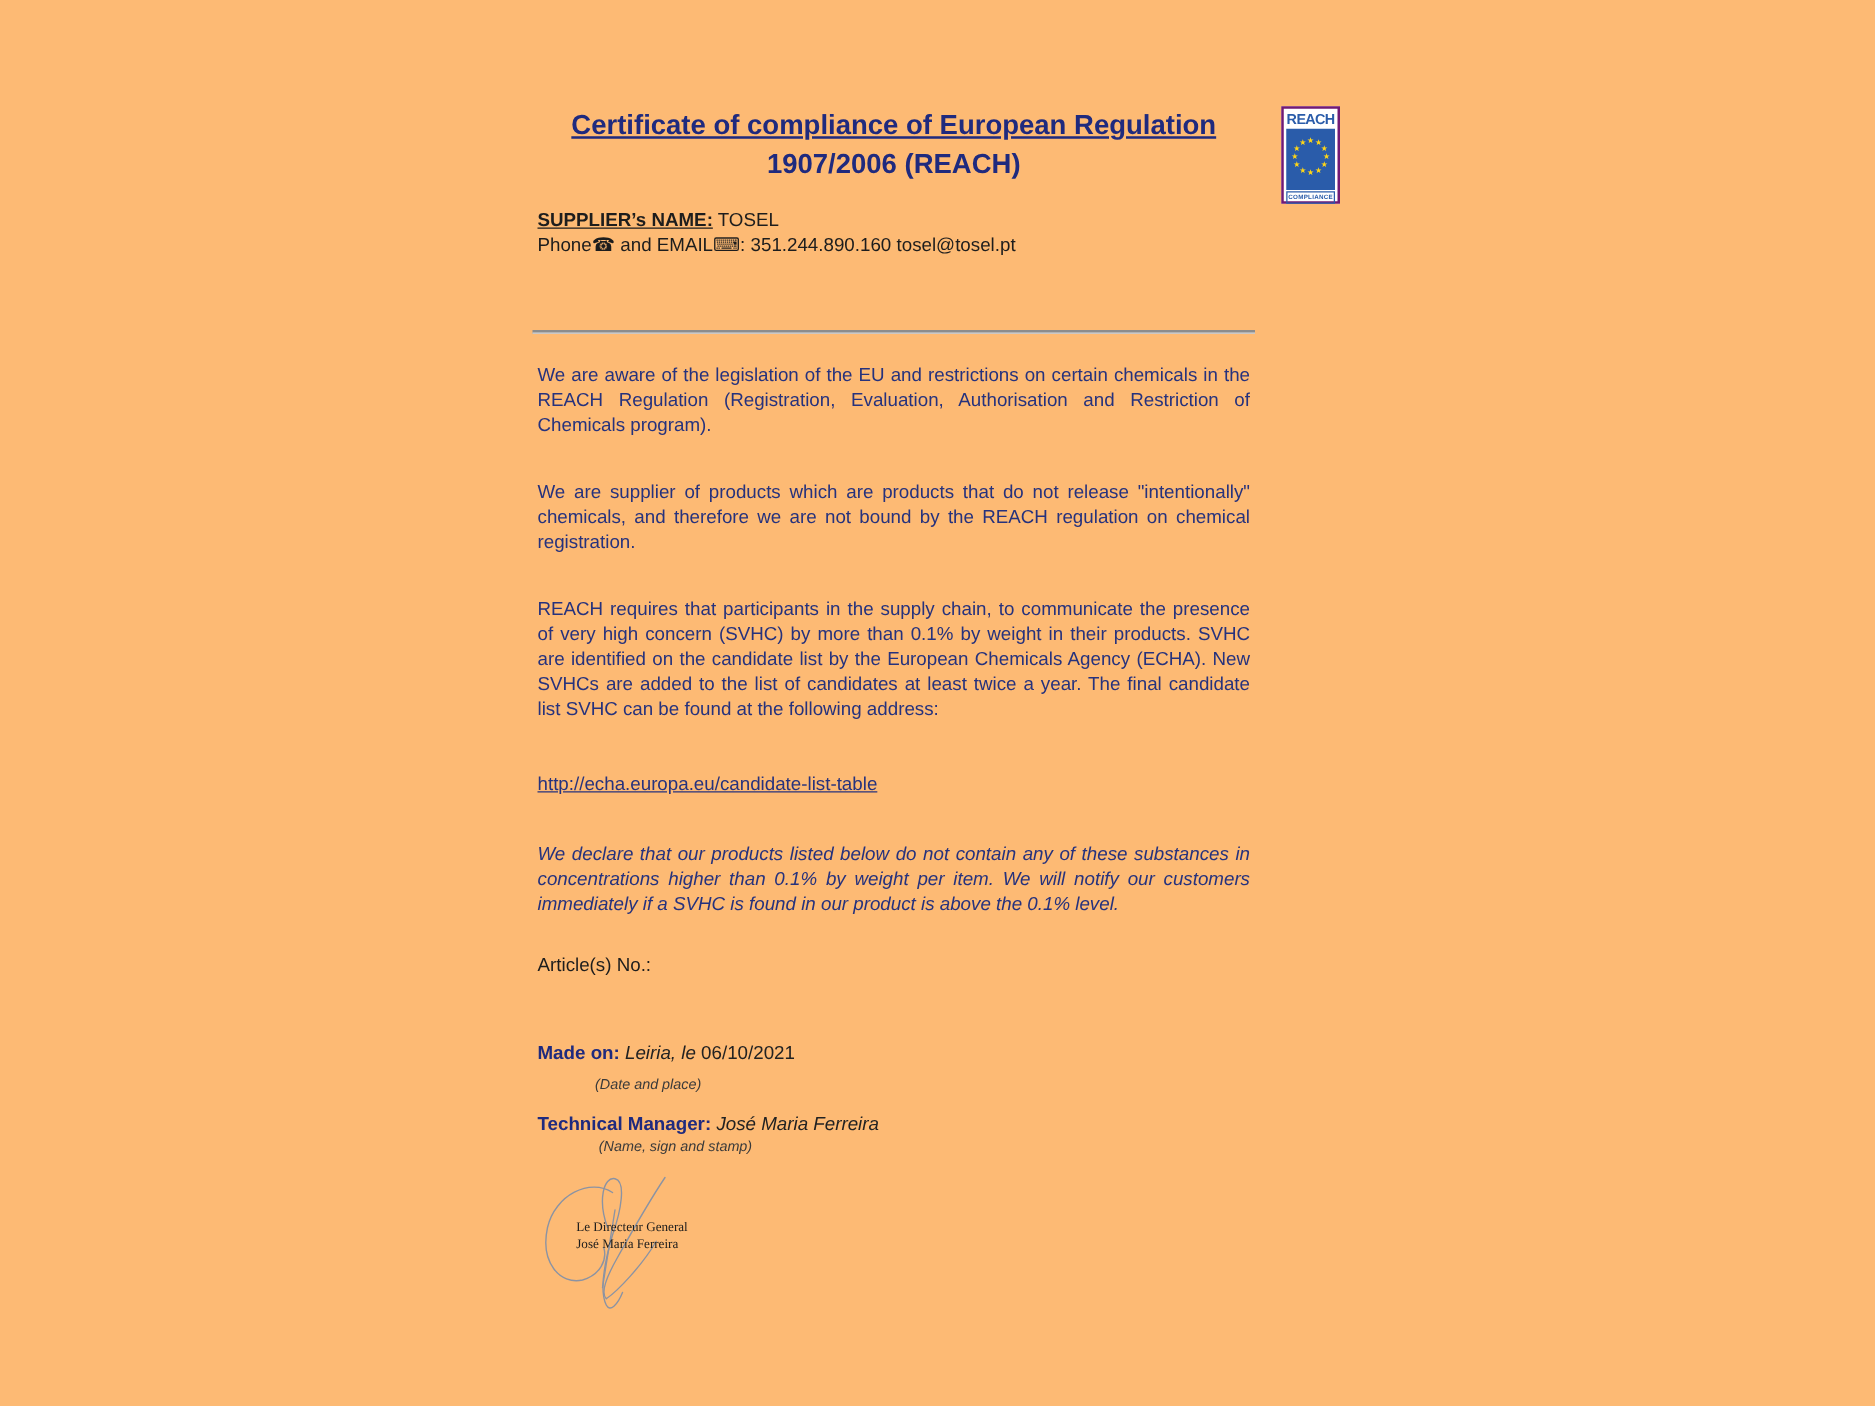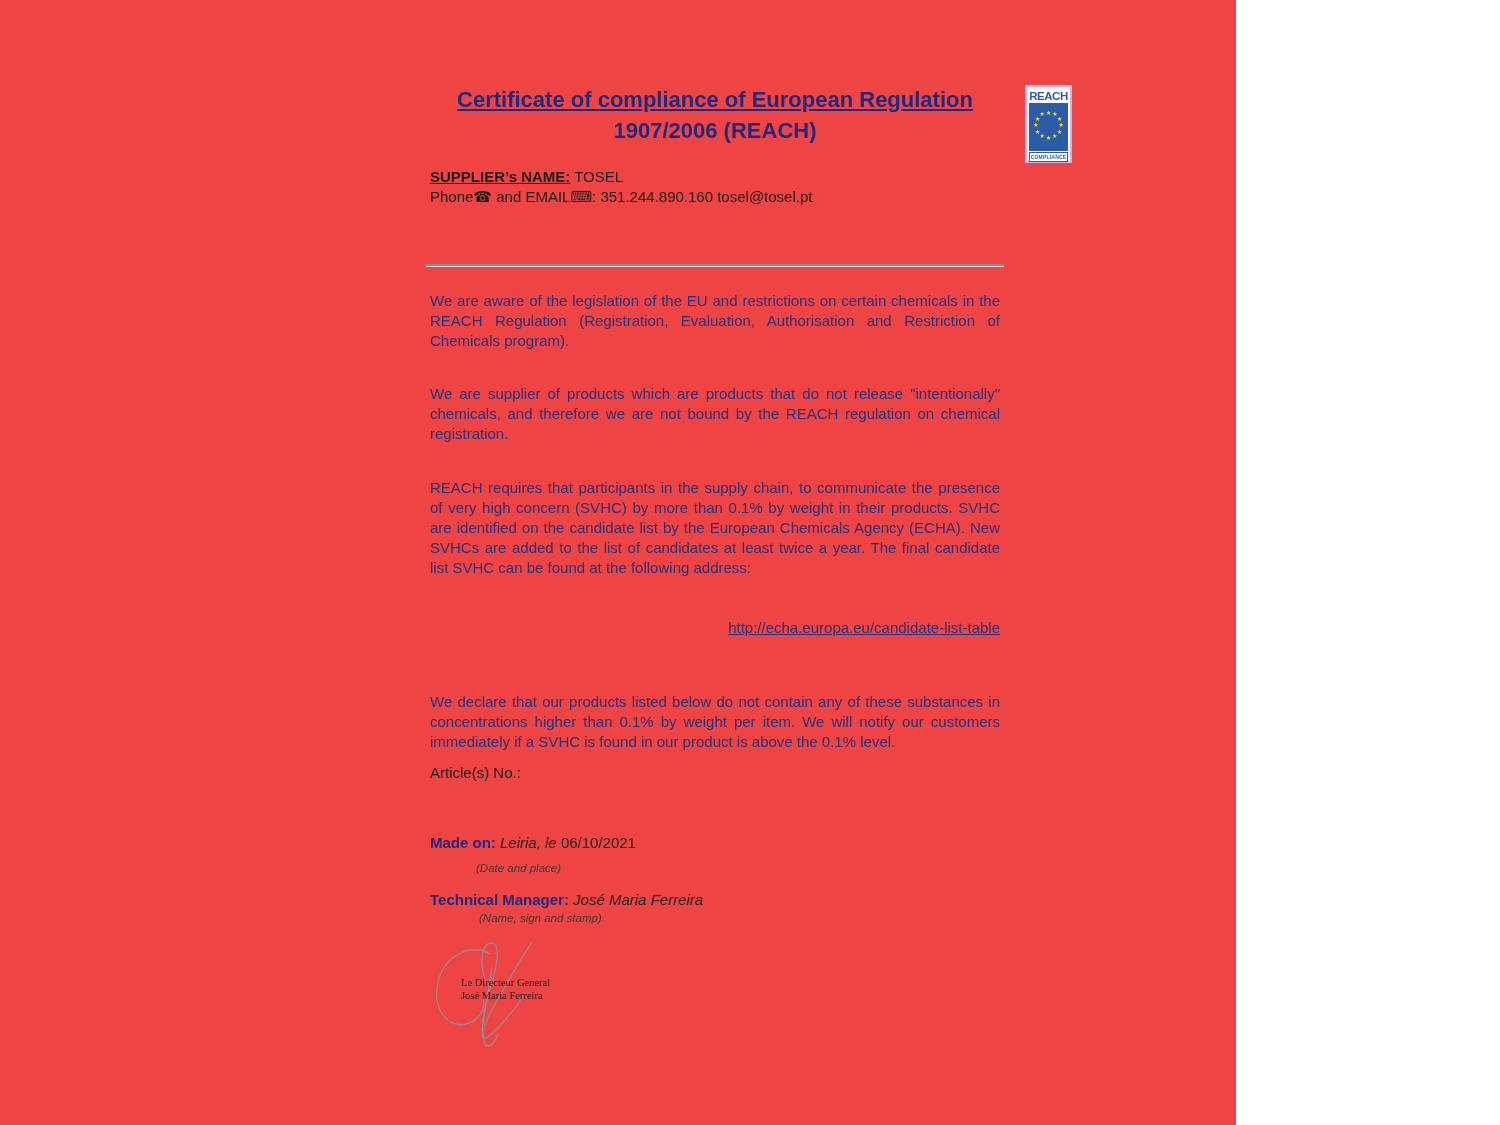--- a/index.html
+++ b/index.html
@@ -1,32 +1,32 @@
 <!DOCTYPE html>
 <html><head>
 <meta charset="utf-8">
 <style>
   html,body{margin:0;padding:0;background:#fff;}
-  .page{position:relative;width:1236px;height:1125px;background:#ef4444;overflow:hidden;
+  .page{position:relative;width:1500px;height:1125px;background:#fdba74;overflow:hidden;
         font-family:"Liberation Sans","DejaVu Sans",sans-serif;}
   .col{position:absolute;left:430px;width:570px;}
   .title{top:84px;text-align:center;color:#1f2a7e;font-weight:bold;font-size:22px;line-height:31px;white-space:nowrap;}
   .title .u{text-decoration:underline;}
-  .logo{position:absolute;left:1025px;top:85px;width:47px;height:78px;border:2px solid #c4b5fd;
+  .logo{position:absolute;left:1025px;top:85px;width:47px;height:78px;border:2px solid #701a75;
         background:#fff;box-sizing:border-box;display:flex;flex-direction:column;align-items:stretch;padding:2px;}
   .logo-reach{color:#2a5caa;font-weight:bold;font-size:11.5px;letter-spacing:-0.5px;text-align:center;line-height:14px;height:14px;}
   .logo-stars{flex:1;background:#2a5caa;position:relative;}
   .logo-comp{height:10px;border:1px solid #2a5caa;box-sizing:border-box;color:#2a5caa;font-weight:bold;
              font-size:5px;letter-spacing:0.2px;text-align:center;line-height:8px;margin-top:1px;}
   .supplier{top:167px;color:#1d1d1d;font-size:15px;line-height:20px;text-align:justify;}
   .supplier .lbl{font-weight:bold;text-decoration:underline;}
   .rule{position:absolute;left:426px;top:264px;width:578px;height:2px;background:#8c8c8c;border-bottom:1px solid #d9d9d9;}
   .para{color:#26327d;font-size:15px;line-height:20px;text-align:justify;}
-  .p1{top:291px;} .p2{top:384px;} .p3{top:478px;} .p4{top:692px;}
-  .linkline{top:619px;text-align:right;}
+  .p1{top:291px;} .p2{top:384px;} .p3{top:478px;} .p4{top:674px;font-style:italic;}
+  .linkline{top:619px;text-align:left;}
   .linkline a{color:#26327d;font-size:15px;text-decoration:underline;cursor:pointer;}
   .article{top:764px;color:#1d1d1d;font-size:15px;}
   .madeon{top:834px;font-size:15px;color:#222;}
   .madeon .b, .manager .b{color:#1f2a7e;font-weight:bold;}
   .it{font-style:italic;}
   .note{font-size:11.5px;color:#3a3a3a;font-style:italic;margin-left:46px;}
   .note1{top:862px;} .manager{top:891px;font-size:15px;color:#222;} .note2{top:912px;left:433px;}
   .sig{position:absolute;left:428px;top:938px;width:135px;height:115px;}
   .sig svg{position:absolute;left:0;top:0;}
   .stamp{position:absolute;left:33px;top:38px;font-family:"Liberation Serif","DejaVu Serif",serif;

